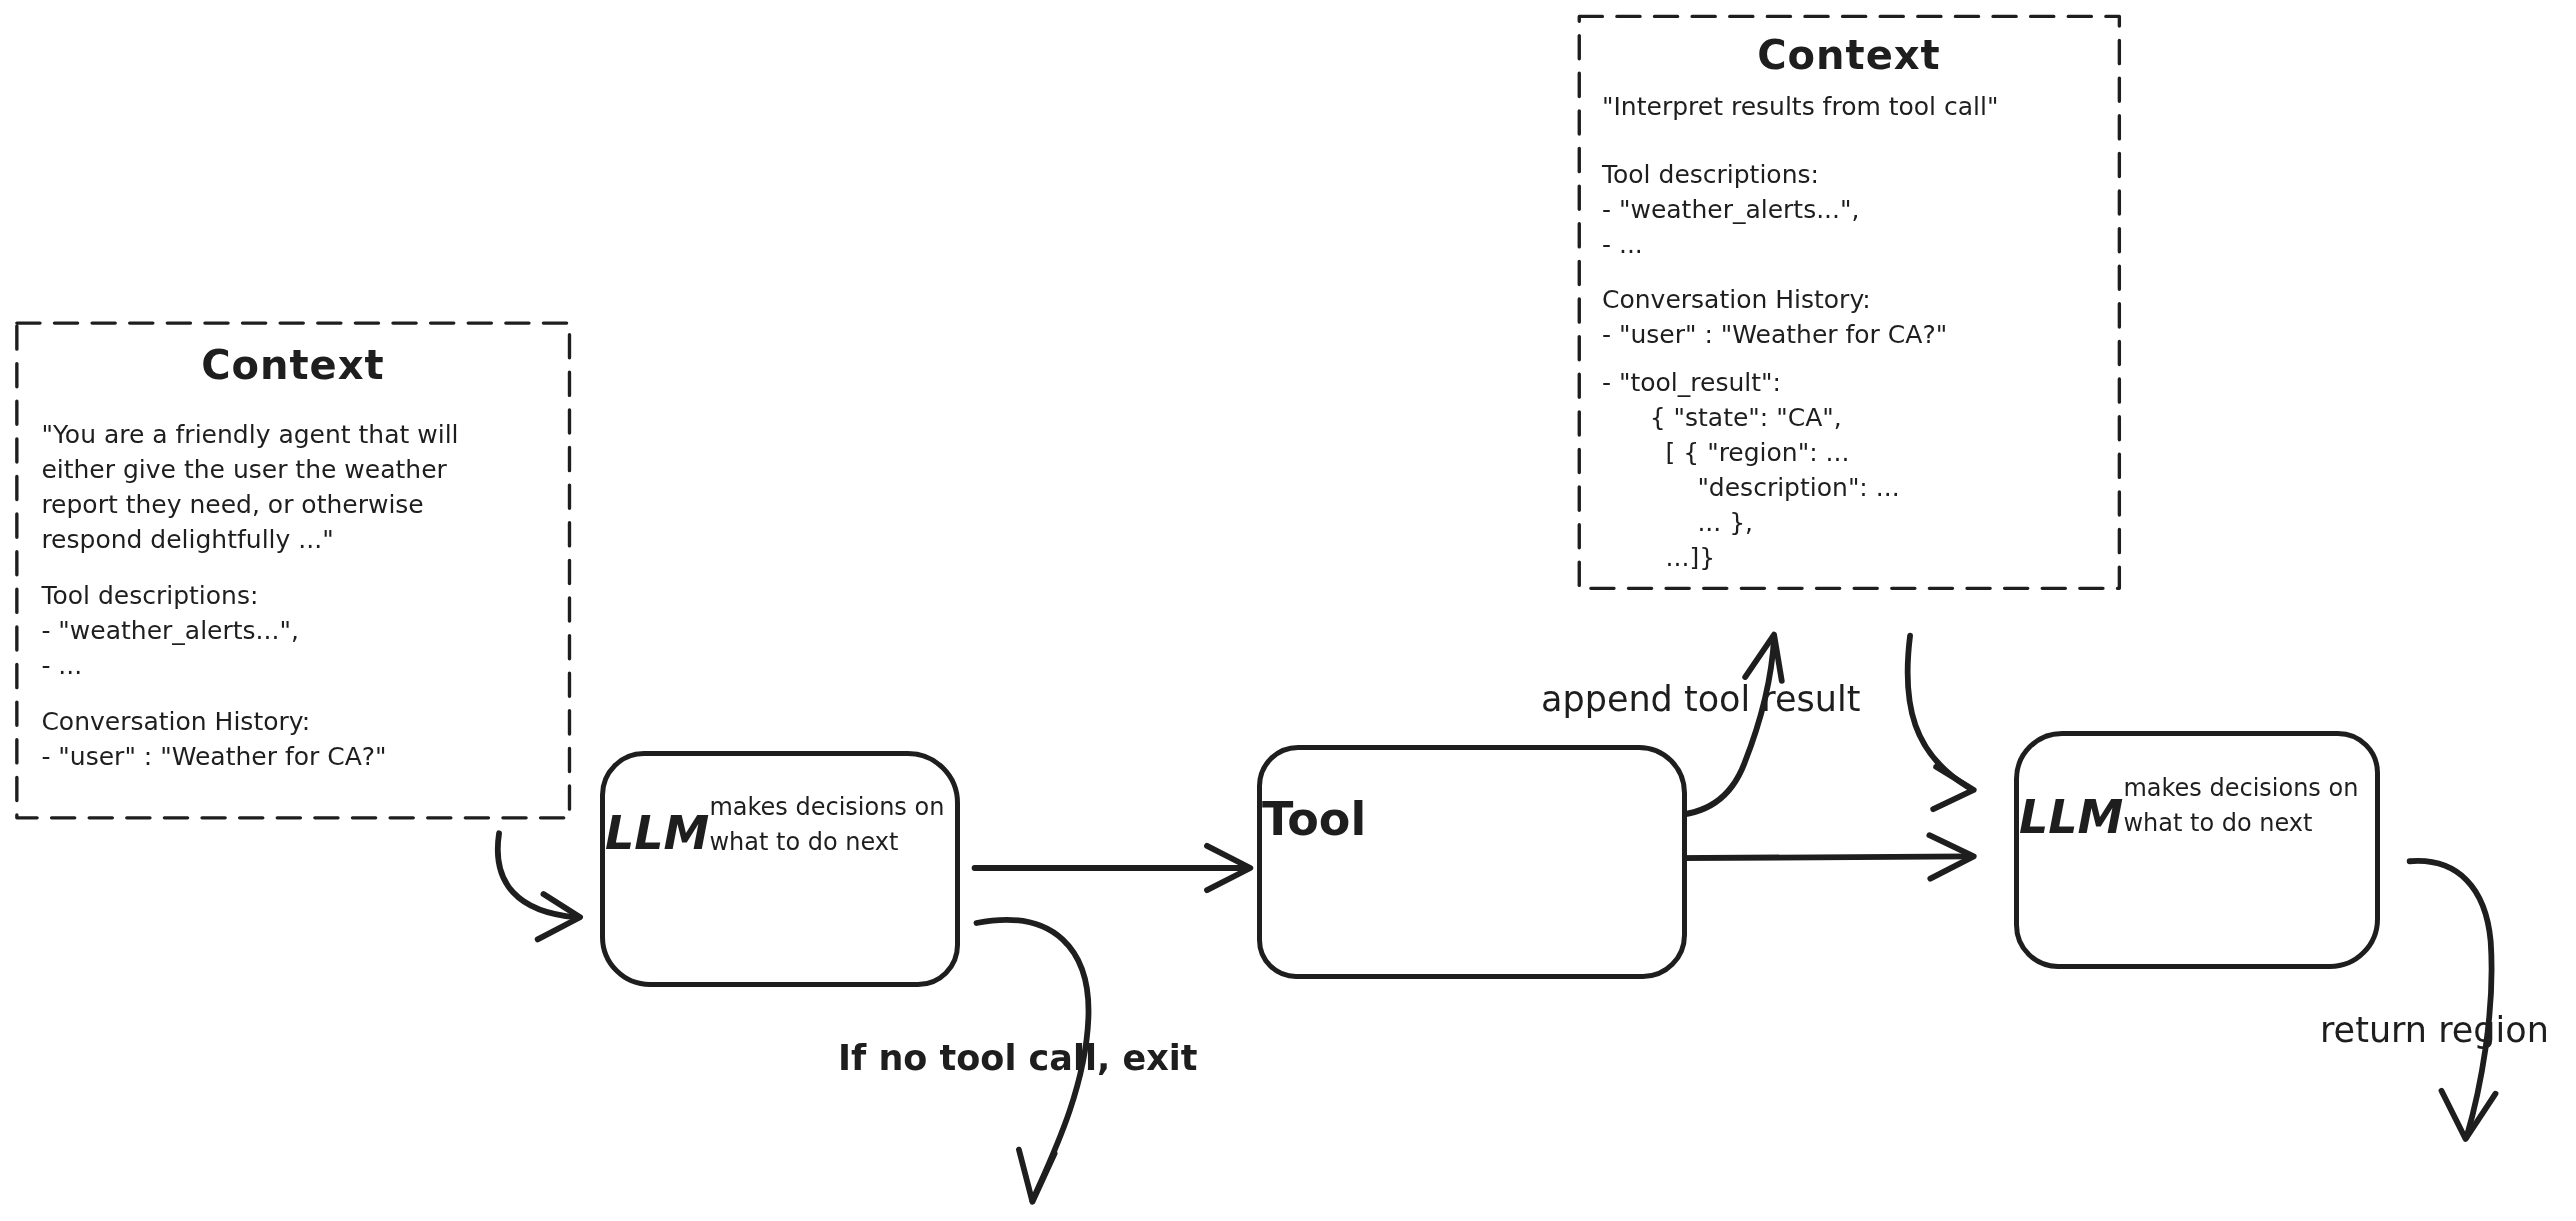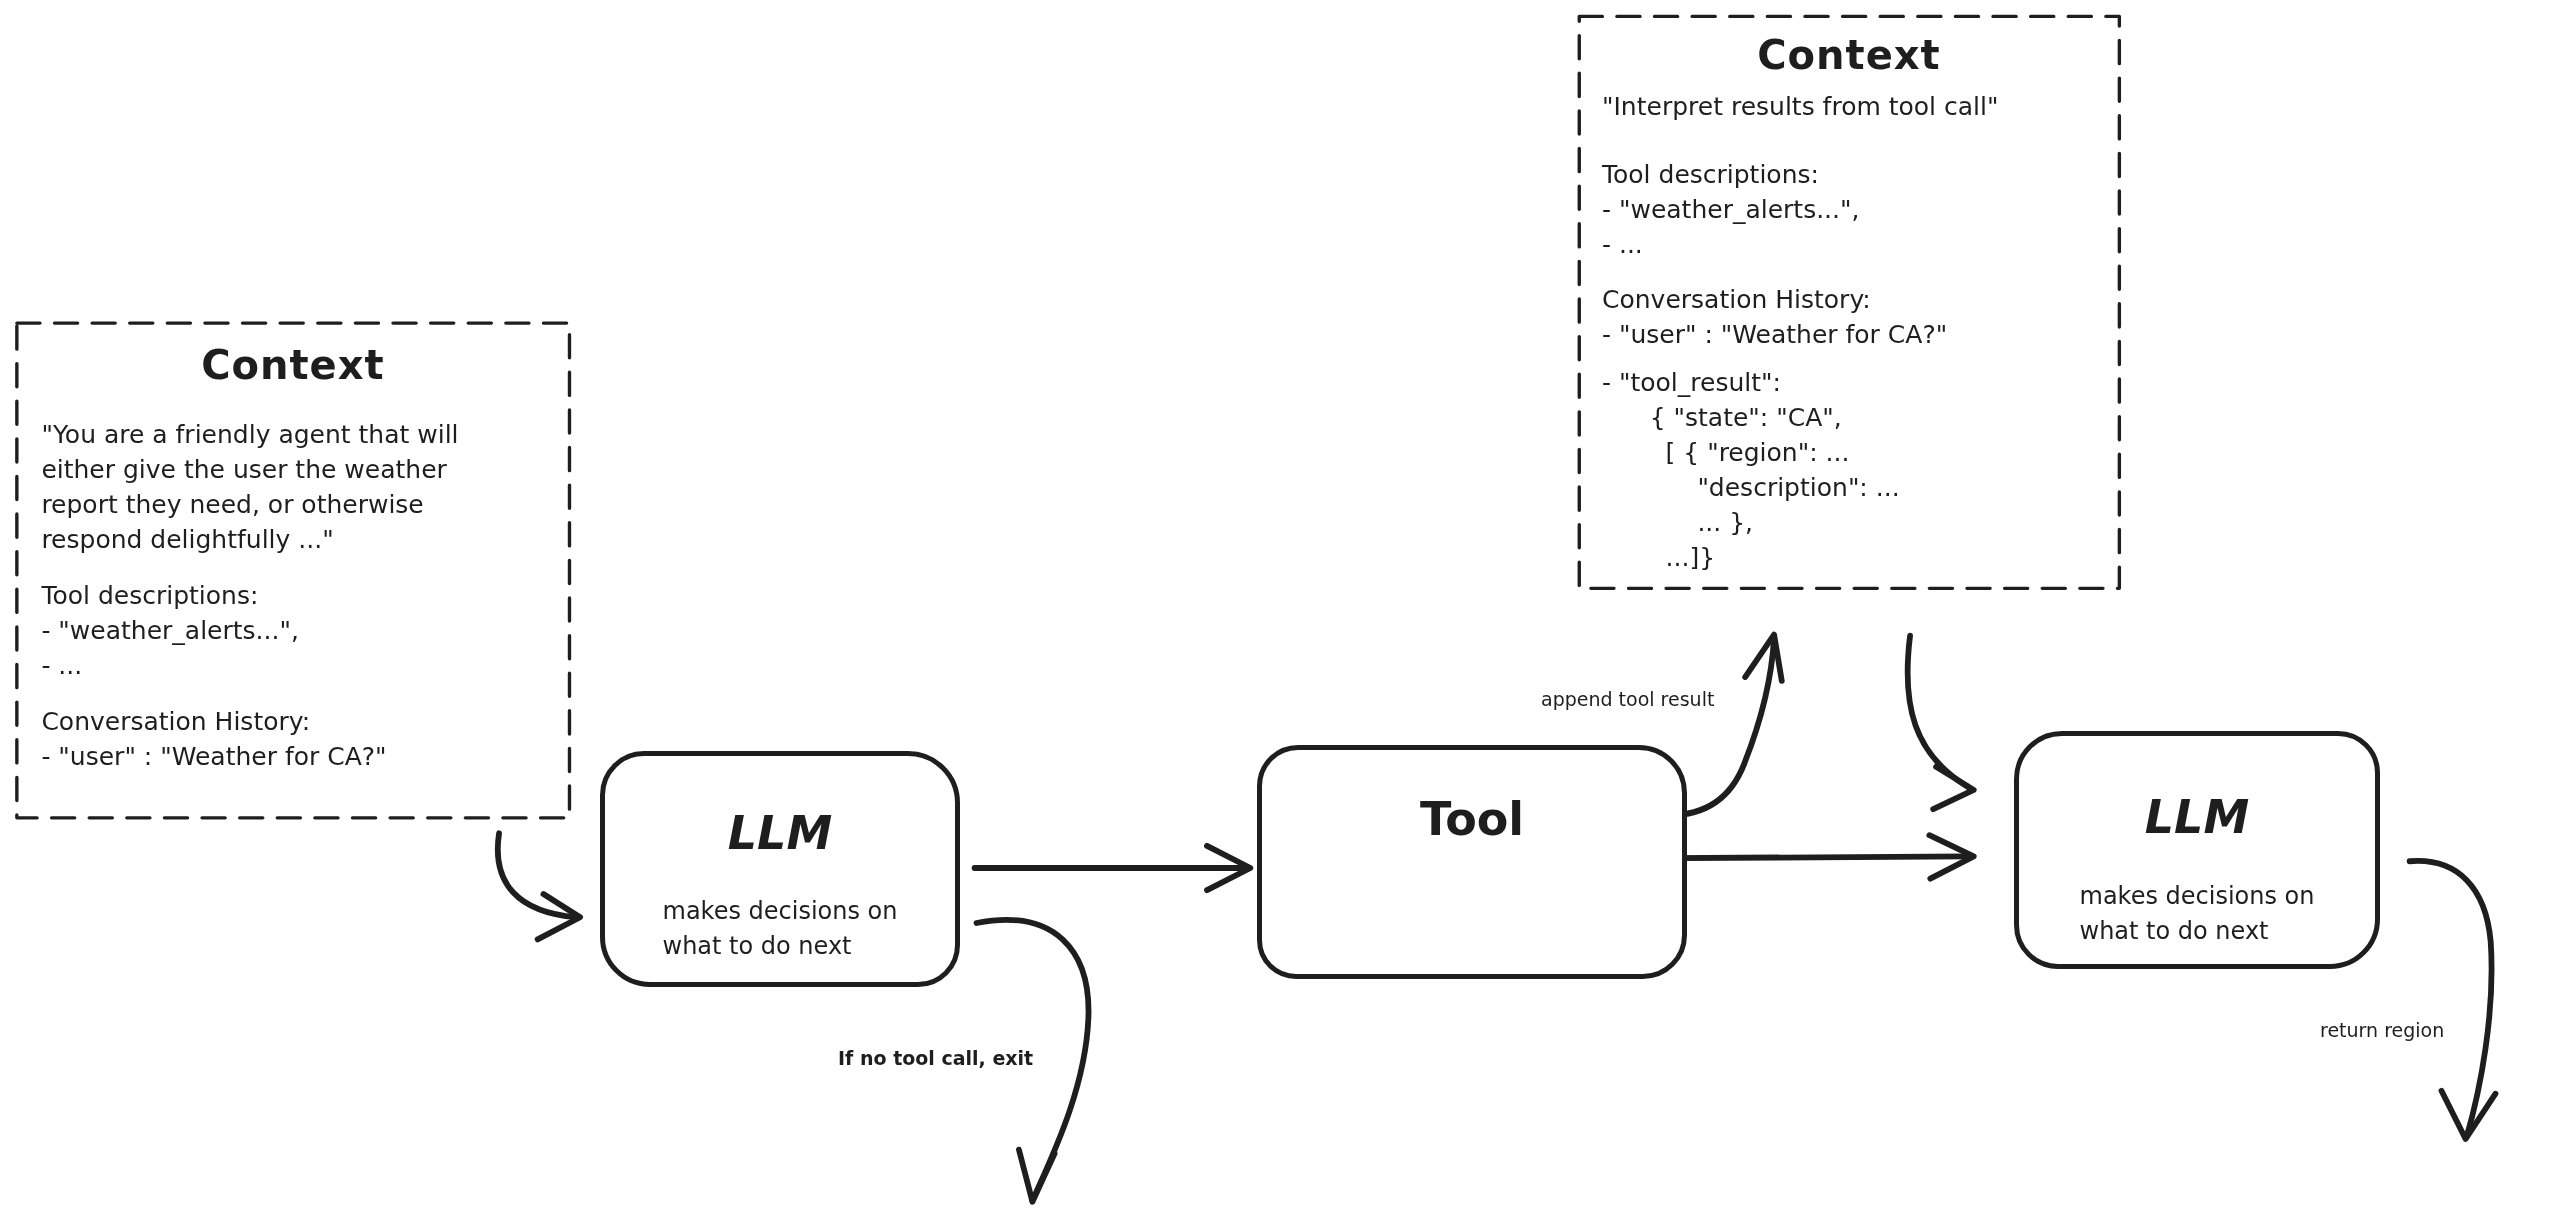--- a/index.html
+++ b/index.html
@@ -19,40 +19,40 @@
   .ctx-text{font-size:25px;line-height:35px;white-space:pre-wrap;}
   .mt-quote{margin-top:29px;}
   .mt-sec{margin-top:21px;}
   .tr-instruction{margin-top:11.6px;}
   .tr-tools{margin-top:33px;}
   .tr-conv{margin-top:19.3px;}
   .tr-result{margin-top:13.5px;}
   .node{
     position:absolute;box-sizing:border-box;background:var(--bg);
     border:5.8px solid var(--ink);
-    display:flex;flex-direction:column;align-items:center;
+    display:flex;flex-direction:row;align-items:flex-start;
   }
   .node-title{font-size:46px;font-weight:700;line-height:54px;}
   .llm-title{font-style:italic;}
   .node-sub{font-size:24px;line-height:35px;white-space:pre-wrap;text-align:left;}
   #llm1{left:600px;top:751px;width:360px;height:236px;border-radius:44px 52px 42px 50px;}
   #llm1 .node-title{margin-top:50px;}
   #llm1 .node-sub{margin-top:34px;}
   #tool{left:1257px;top:745px;width:430px;height:234px;border-radius:41px 48px 44px 39px;}
   #tool .node-title{margin-top:42px;}
   #tool .node-sub{margin-top:44px;}
   #llm2{left:2014px;top:731px;width:366px;height:238px;border-radius:48px 42px 50px 44px;}
   #llm2 .node-title{margin-top:54px;}
   #llm2 .node-sub{margin-top:35px;}
   #ctx-left{left:16.4px;top:323px;width:553px;height:495px;}
   #ctx-left .ctx-title{margin-top:19.3px;}
   #ctx-tr{left:1579px;top:16.4px;width:540px;height:572px;}
   #ctx-tr .ctx-title{margin-top:15.4px;}
   #ctx-tr .ctx-body{padding:0 23px;}
-  .edge-label{position:absolute;font-size:19px;line-height:33px;white-space:nowrap;}
+  .edge-label{position:absolute;font-size:35px;line-height:33px;white-space:nowrap;}
   #label-append{left:1541px;top:683px;}
   #label-exit{left:838px;top:1042px;font-weight:bold;}
   #label-return{left:2320px;top:1014px;}
 </style>
 </head>
 <body>
 
 <div class="stage">
 
   <svg class="arrows" viewBox="0 0 2670 1266" xmlns="http://www.w3.org/2000/svg">

